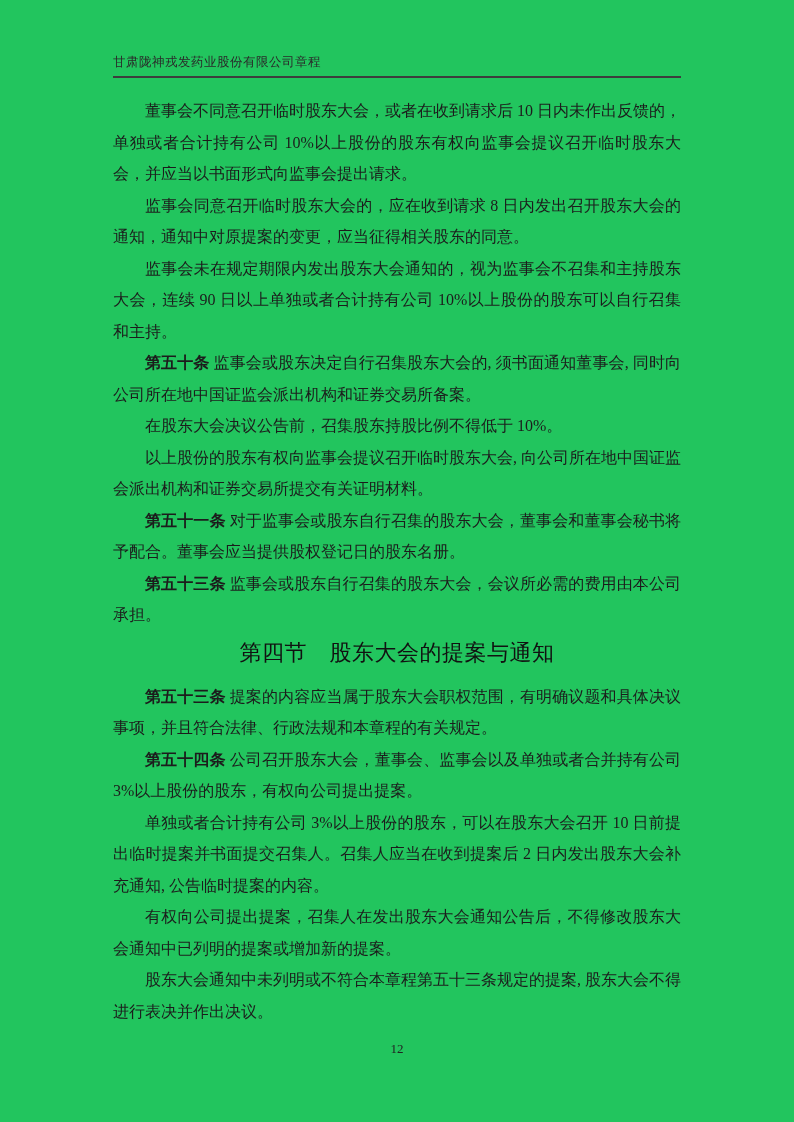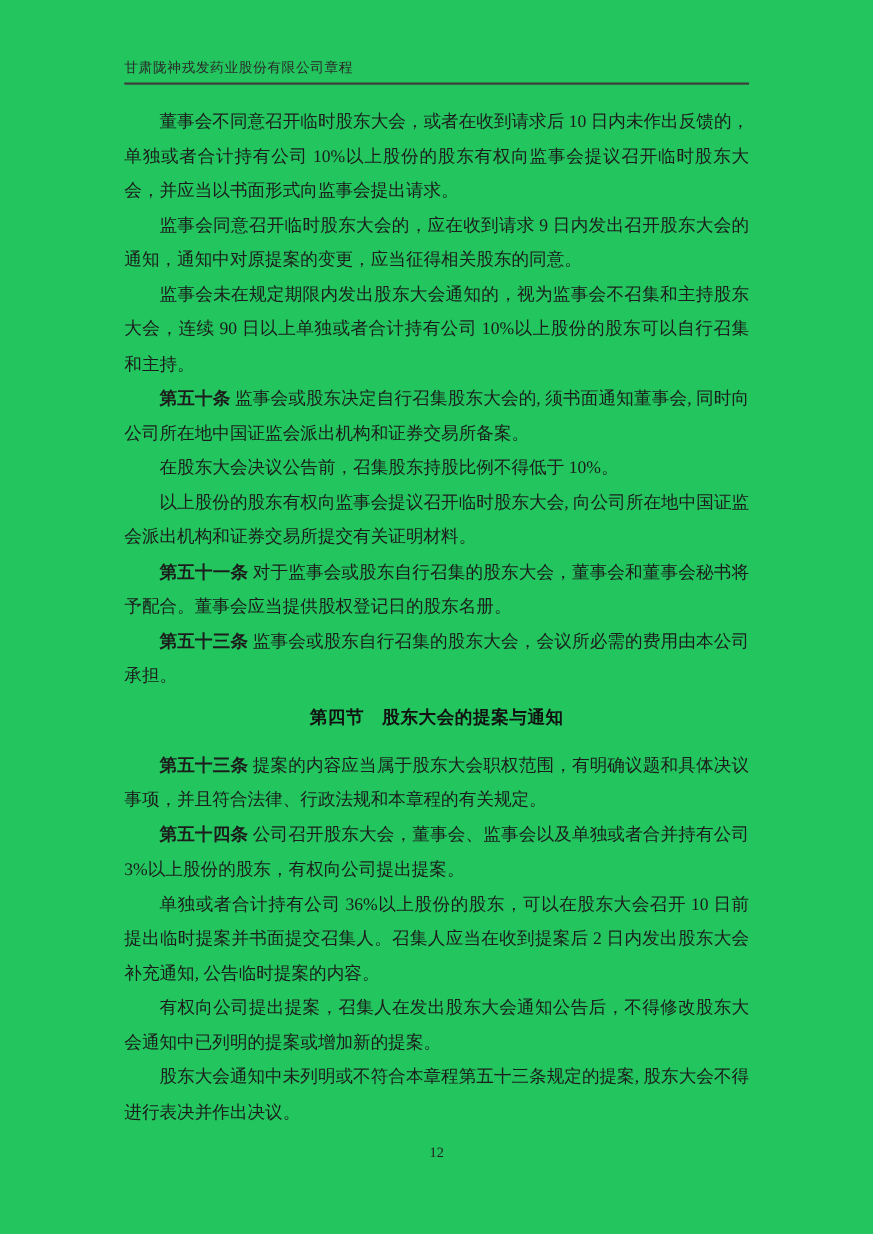--- a/index.html
+++ b/index.html
@@ -44,23 +44,23 @@
     text-align: justify;
     text-indent: 2em;
     color: #1c1c1c;
     word-break: break-all;
   }
   .doc-body p b {
     font-weight: bold;
   }
   .doc-body h2 {
     margin: 6px 0 12px 0;
-    font-size: 16px;
+    font-size: 22px;
     line-height: 32px;
-    font-weight: bold;
+    font-weight: normal;
     text-align: center;
     text-indent: 0;
     color: #111111;
     letter-spacing: 0.5px;
   }
   .page-footer {
     position: absolute;
     left: 0;
     top: 1039px;
     width: 794px;
@@ -75,31 +75,31 @@
 <body>
 
 <div class="page">
 
   <div class="page-header">
     <span class="header-title">甘肃陇神戎发药业股份有限公司章程</span>
   </div>
 
   <div class="doc-body">
       <p>董事会不同意召开临时股东大会，或者在收到请求后 10 日内未作出反馈的，单独或者合计持有公司 10%以上股份的股东有权向监事会提议召开临时股东大会，并应当以书面形式向监事会提出请求。</p>
-      <p>监事会同意召开临时股东大会的，应在收到请求 9 日内发出召开股东大会的通知，通知中对原提案的变更，应当征得相关股东的同意。</p>
+      <p>监事会同意召开临时股东大会的，应在收到请求 8 日内发出召开股东大会的通知，通知中对原提案的变更，应当征得相关股东的同意。</p>
       <p>监事会未在规定期限内发出股东大会通知的，视为监事会不召集和主持股东大会，连续 90 日以上单独或者合计持有公司 10%以上股份的股东可以自行召集和主持。</p>
       <p><b>第五十条</b> 监事会或股东决定自行召集股东大会的, 须书面通知董事会, 同时向公司所在地中国证监会派出机构和证券交易所备案。</p>
       <p>在股东大会决议公告前，召集股东持股比例不得低于 10%。</p>
       <p>以上股份的股东有权向监事会提议召开临时股东大会, 向公司所在地中国证监会派出机构和证券交易所提交有关证明材料。</p>
       <p><b>第五十一条</b> 对于监事会或股东自行召集的股东大会，董事会和董事会秘书将予配合。董事会应当提供股权登记日的股东名册。</p>
       <p><b>第五十三条</b> 监事会或股东自行召集的股东大会，会议所必需的费用由本公司承担。</p>
       <h2>第四节　股东大会的提案与通知</h2>
       <p><b>第五十三条</b> 提案的内容应当属于股东大会职权范围，有明确议题和具体决议事项，并且符合法律、行政法规和本章程的有关规定。</p>
       <p><b>第五十四条</b> 公司召开股东大会，董事会、监事会以及单独或者合并持有公司 3%以上股份的股东，有权向公司提出提案。</p>
-      <p>单独或者合计持有公司 36%以上股份的股东，可以在股东大会召开 10 日前提出临时提案并书面提交召集人。召集人应当在收到提案后 2 日内发出股东大会补充通知, 公告临时提案的内容。</p>
+      <p>单独或者合计持有公司 3%以上股份的股东，可以在股东大会召开 10 日前提出临时提案并书面提交召集人。召集人应当在收到提案后 2 日内发出股东大会补充通知, 公告临时提案的内容。</p>
       <p>有权向公司提出提案，召集人在发出股东大会通知公告后，不得修改股东大会通知中已列明的提案或增加新的提案。</p>
       <p>股东大会通知中未列明或不符合本章程第五十三条规定的提案, 股东大会不得进行表决并作出决议。</p>
     </div>
 
   <div class="page-footer">
     <span class="page-number">12</span>
   </div>
 
 </div>
 

